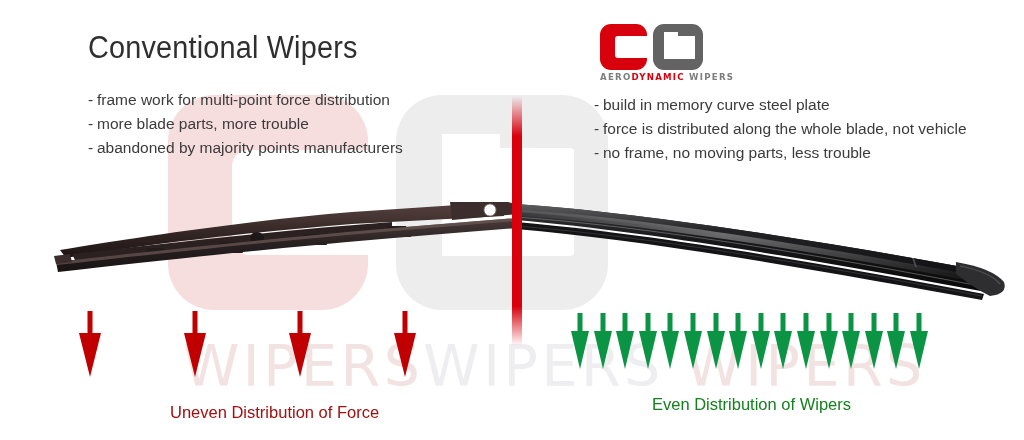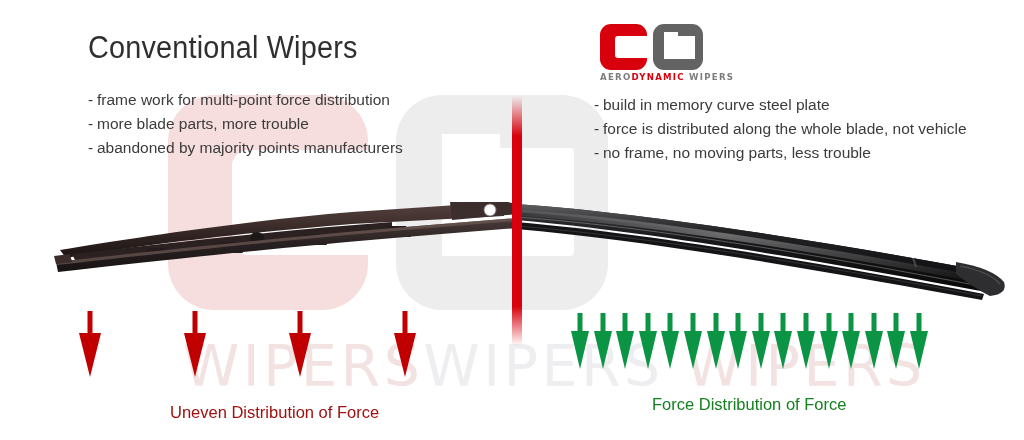--- a/index.html
+++ b/index.html
@@ -296,16 +296,16 @@
           <div class="stem" style="height: 18px;"></div>
           <div class="head" style="top: 18px;"></div>
         </div>
         <div class="arrow green" style="left: 907px; top: 313px; width: 24px; height: 58px;">
           <div class="stem" style="height: 18px;"></div>
           <div class="head" style="top: 18px;"></div>
         </div>
       </div>
 
     <div class="caption left">Uneven Distribution of Force</div>
-    <div class="caption right">Force Distribution of Force</div>
+    <div class="caption right">Even Distribution of Wipers</div>
 
   </div>
 </div>
 
 </body></html>

